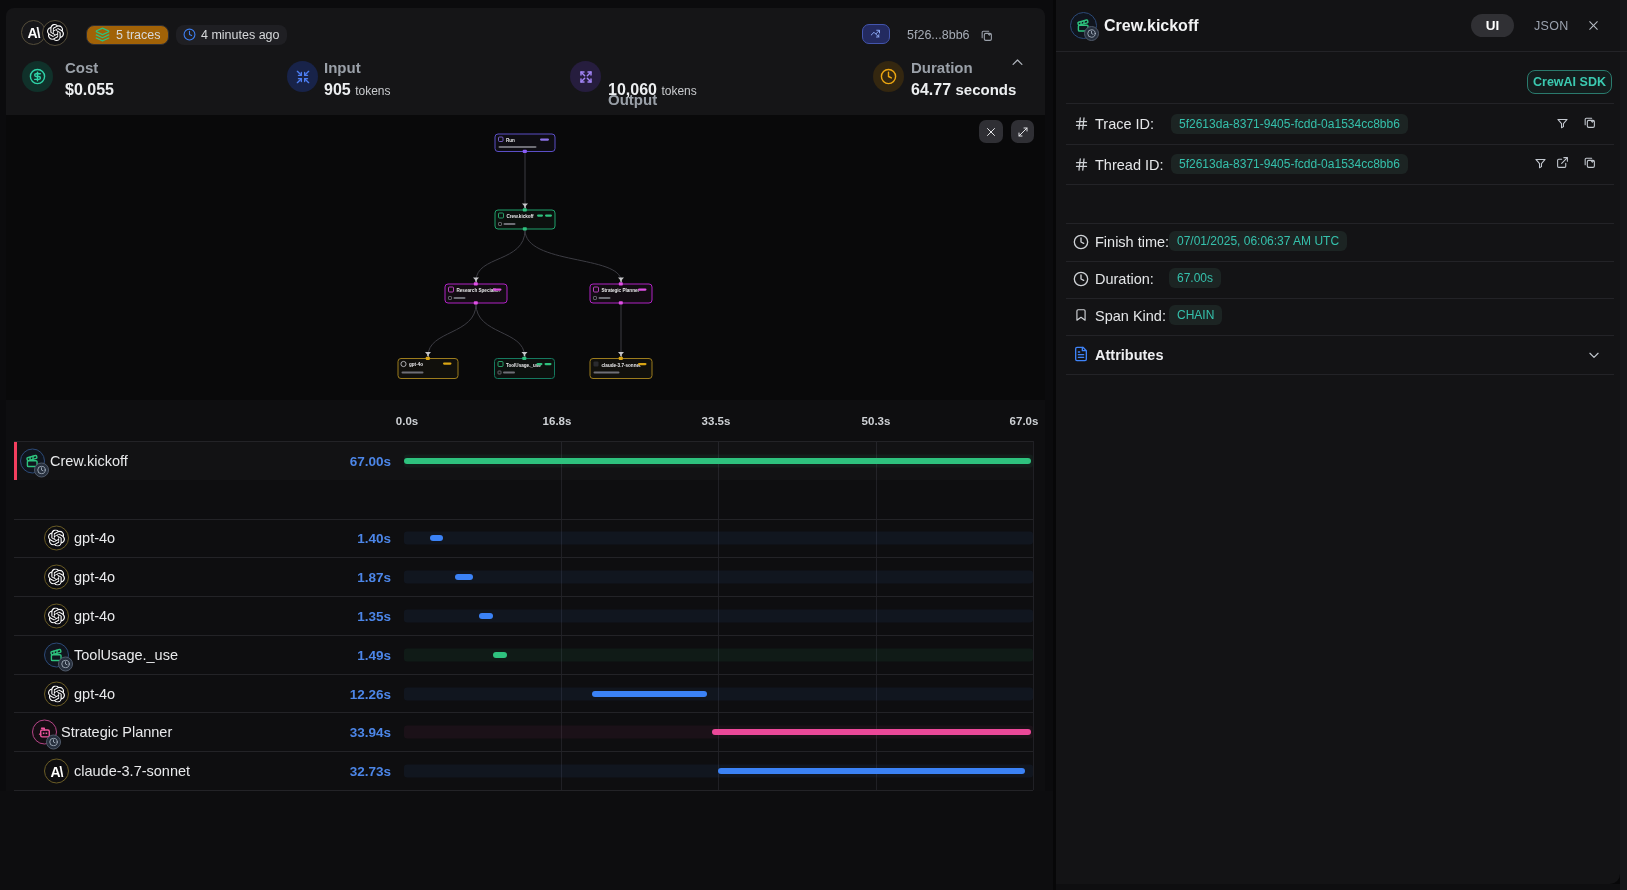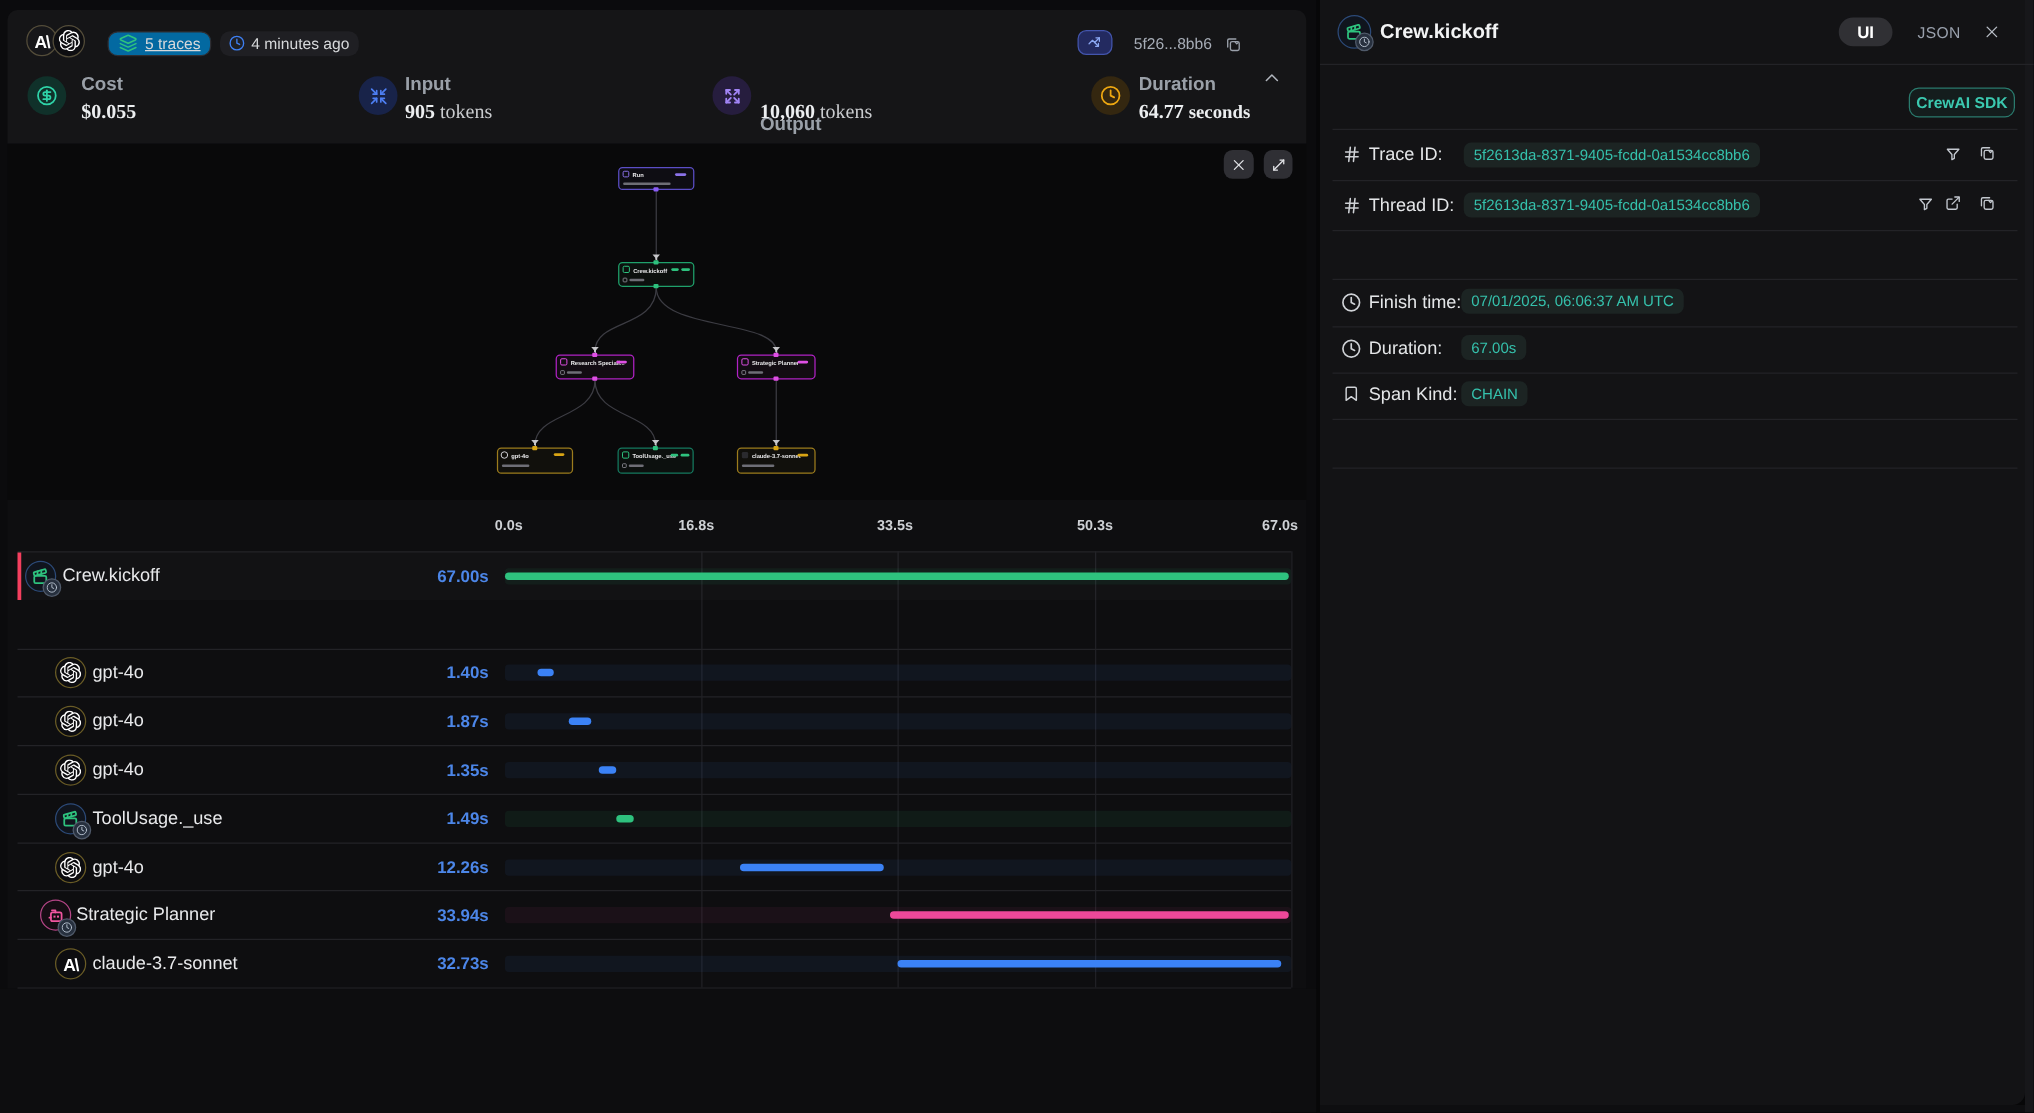--- a/index.html
+++ b/index.html
@@ -7,22 +7,22 @@
   .abs { position:absolute; }
   #stage { position:relative; width:1627px; height:890px; }
   
   #left { position:absolute; left:0; top:0; width:1053px; height:890px; background:#0b0b0d; }
   #topcard { position:absolute; left:6px; top:8px; width:1039px; height:107px; background:#151517; border-radius:8px 8px 0 0; }
   #graph { position:absolute; left:6px; top:115px; width:1039px; height:285px; background:#09090a; }
   #tl { position:absolute; left:6px; top:400px; width:1039px; height:391px; background:#0e0e10; }
   #belowtl { position:absolute; left:0px; top:791px; width:1053px; height:99px; background:#0d0d0f; }
   .chip { position:absolute; height:20.5px; border-radius:8px; display:flex; align-items:center; gap:6px; padding:0 8px; font-size:12.5px; color:#d6d8da; }
   .statlabel { font-weight:bold; font-size:15px; color:#9aa0a8; }
-  .statval { font-weight:bold; font-size:16px; color:#eceef0;font-family:Liberation Serif, serif; }
-  .statval .unit { font-weight:normal; font-size:16px; color:#c9cbce; }
+  .statval { font-weight:bold; font-size:16px; color:#eceef0; }
+  .statval .unit { font-weight:normal; font-size:12px; color:#c9cbce; }
   .statcircle { position:absolute; width:31px; height:31px; border-radius:50%; display:flex; align-items:center; justify-content:center; }
   
   .axlab { top:15px; width:56px; text-align:center; font-size:11.5px; font-weight:bold; color:#ced1d5; }
   .grid { position:absolute; top:41px; width:1px; height:349px; background:#202025; }
   .row { position:absolute; left:8px; width:1019px; height:38.8px; border-top:1px solid #232327; }
   .rname { position:absolute; font-size:14.5px; color:#e8e9eb; top:50%; transform:translateY(-50%); white-space:nowrap; }
   .rdur { position:absolute; right:642px; font-size:13.5px; font-weight:bold; color:#4c86e8; top:50%; transform:translateY(-50%); }
   .track { position:absolute; left:390px; width:629px; height:13px; top:50%; transform:translateY(-50%); border-radius:3px; }
   .bar { position:absolute; height:6px; top:50%; transform:translateY(-50%); border-radius:3px; }
   .iconcirc { position:absolute; top:50%; transform:translateY(-50%); width:25px; height:25px; border-radius:50%; display:flex; align-items:center; justify-content:center; }
@@ -148,21 +148,21 @@
 </svg>
 <div id="stage">
   <div id="left">
     <div id="topcard">
       <div class="abs" style="left:15px;top:12px;width:25px;height:25px;border-radius:50%;background:#17171a;border:1px solid #544d3a;display:flex;align-items:center;justify-content:center;font-weight:bold;color:#fff;font-size:14px;letter-spacing:-1px;">A\</div>
       <div class="abs" style="left:36px;top:11.5px;width:26px;height:26px;border-radius:50%;background:#0e0e11;border:1px solid #544d3a;display:flex;align-items:center;justify-content:center;">
           <svg width="17" height="17" viewBox="0 0 24 24" style="color:#fff">
             <use href="#oai"></use>
           </svg>
         </div>
-      <div class="chip" style="left:80px;top:16.5px;background:#0369a1;border:1px solid #2e2e33;text-decoration:underline;"><svg width="15" height="15" viewBox="0 0 24 24" style="color:#2ec27e">
+      <div class="chip" style="left:80px;top:16.5px;background:#a16207;border:1px solid #2e2e33;"><svg width="15" height="15" viewBox="0 0 24 24" style="color:#2ec27e">
             <use href="#layers"></use>
           </svg>5 traces</div>
       <div class="chip" style="left:170px;top:16.5px;background:#1f1f23;padding:0 7px;gap:5px;font-size:12.5px;"><svg width="13" height="13" viewBox="0 0 24 24" style="color:#3e7ff2">
             <use href="#clock"></use>
           </svg>4 minutes ago</div>
       <div class="abs" style="left:856px;top:16px;width:28px;height:20px;border-radius:7px;background:#232a60;border:1.5px solid #4355ad;display:flex;align-items:center;justify-content:center;">
           <svg width="12" height="12" viewBox="0 0 24 24" style="color:#8ba7f2">
             <use href="#trend"></use>
           </svg>
         </div>
@@ -489,15 +489,24 @@
     </div>
     <div class="sep" style="top:298px;"></div>
     <div class="prow" style="top:298px;height:37px;">
       <svg class="icn" style="left:18px;top:10px;color:#cfd2d6" width="14" height="14" viewBox="0 0 24 24">
           <use href="#bookmark"></use>
         </svg>
       <div class="abs plabel" style="left:39px;top:10px;">Span Kind:</div>
       <div class="pchip" style="left:113px;top:7px;">CHAIN</div>
     </div>
     <div class="sep" style="top:335px;"></div>
+    <div class="prow" style="top:335px;height:39px;">
+      <svg class="icn" style="left:17px;top:11px;color:#3f83f8" width="16" height="16" viewBox="0 0 24 24">
+          <use href="#filetext"></use>
+        </svg>
+      <div class="abs plabel" style="left:39px;top:12px;font-weight:bold;color:#edeef0;">Attributes</div>
+      <svg class="icn" style="left:531px;top:13px;color:#c3c8cf" width="14" height="14" viewBox="0 0 24 24">
+          <use href="#chevdown"></use>
+        </svg>
+    </div>
     <div class="sep" style="top:374px;"></div>
   </div>
 </div>
 
 </body></html>

